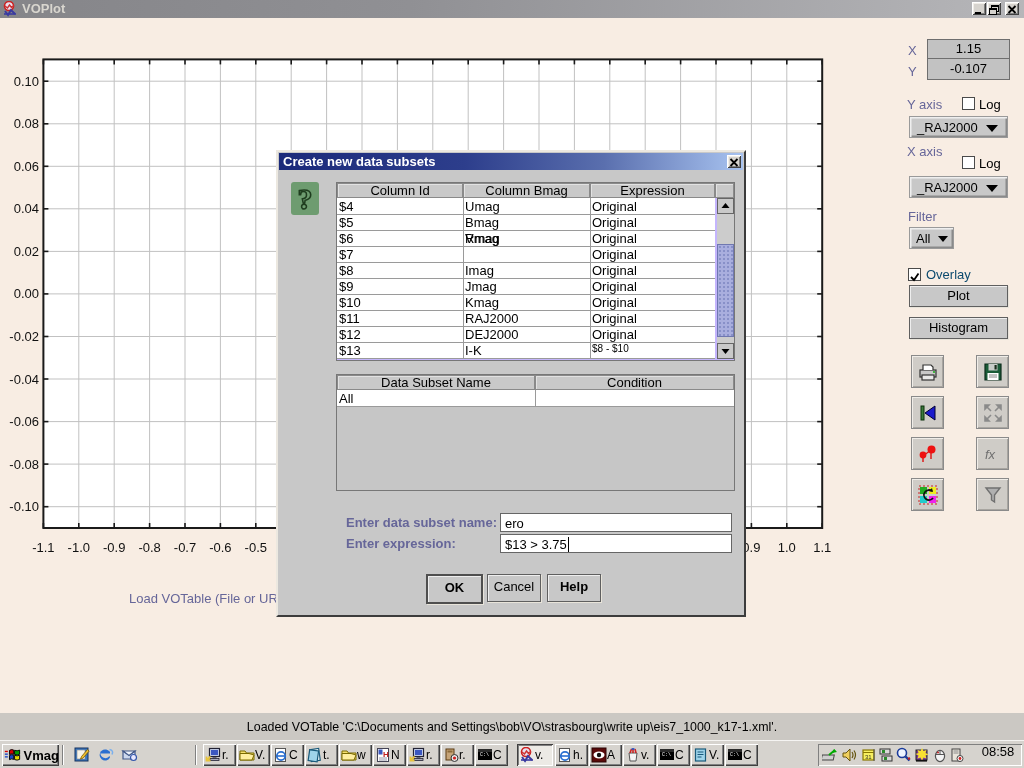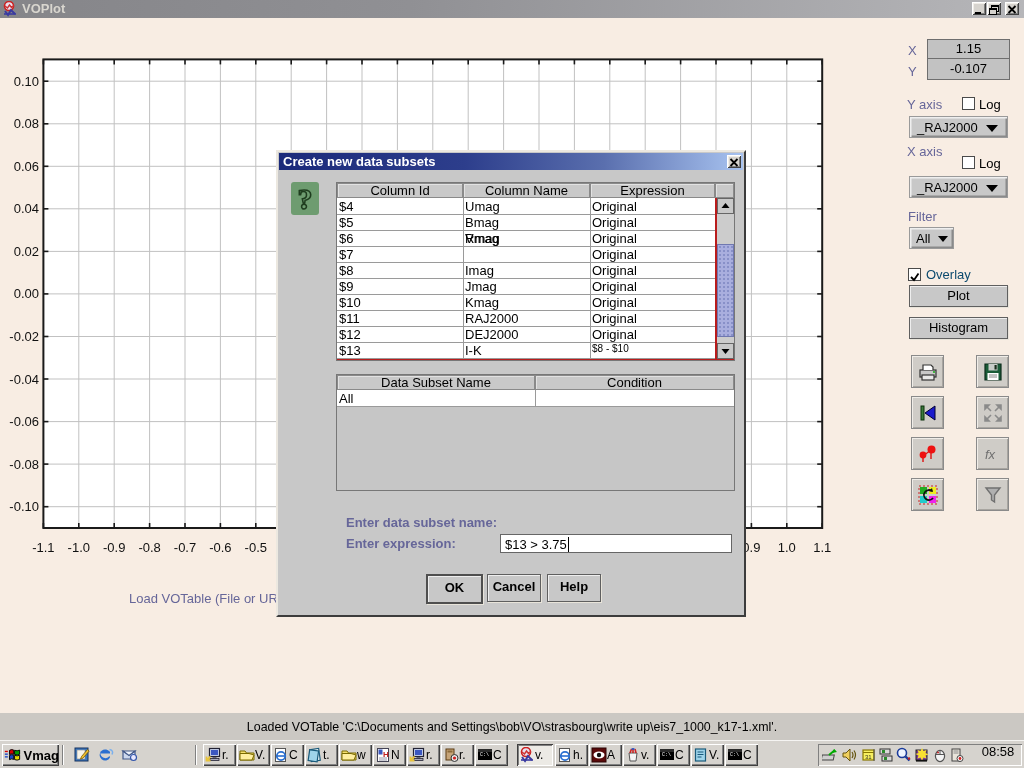--- a/index.html
+++ b/index.html
@@ -276,23 +276,23 @@
 </svg>
   </div>
 <div class="a" style="left:276px;top:150px;width:470px;height:467px;background:#c8c8c8;border-top:2px solid #ece8e0;border-left:2px solid #ece8e0;border-right:2px solid #3c3c3c;border-bottom:2px solid #3c3c3c;box-sizing:border-box">
 <div class="a" style="left:1px;top:1px;width:464px;height:17px;background:linear-gradient(90deg,#1b2a7a 0%,#2d3e8c 40%,#5a6fae 70%,#a8c3f0 100%)">
       <div class="a" style="left:4px;top:1px;font-size:13px;font-weight:bold;color:#fff">Create new data subsets</div>
     </div>
 <div class="win-btn" style="left:449px;top:3px"><svg width="14" height="13">
         <path d="M3.5 3 l7 7 M10.5 3 l-7 7" stroke="#000" stroke-width="1.8"></path>
       </svg></div>
 <div class="a" style="left:13px;top:30px;width:28px;height:33px;background:#6e9c70;border-radius:3px;text-align:center;font-family:'Liberation Serif',serif;font-size:30px;font-weight:bold;color:#6e9c70;-webkit-text-stroke:1.6px #1f3d1f;line-height:33px">?</div>
-<div class="a" style="left:58px;top:30px;width:399px;height:179px;border:1px solid #777;background:#b91c1c;box-sizing:border-box">
+<div class="a" style="left:58px;top:30px;width:399px;height:179px;border:1px solid #777;background:#c4b5fd;box-sizing:border-box">
 <div class="hdrcell" style="left:0px;top:0;width:126px;height:15px">Column Id</div>
-<div class="hdrcell" style="left:126px;top:0;width:127px;height:15px">Column Name</div>
+<div class="hdrcell" style="left:126px;top:0;width:127px;height:15px">Column Bmag</div>
 <div class="hdrcell" style="left:253px;top:0;width:125px;height:15px">Expression</div>
 <div class="hdrcell" style="left:378px;top:0;width:19px;height:15px"></div>
 <div class="a" style="left:0;top:15px;width:378px;height:161px;background:#fff"></div>
 <div class="a" style="left:2px;top:16px;width:120px;height:15px;font-size:13px;color:#000">$4</div>
 <div class="a" style="left:128px;top:16px;width:120px;height:15px;font-size:13px;color:#000">Umag</div>
 <div class="a" style="left:255px;top:16px;width:120px;height:15px;font-size:13px;color:#000">Original</div>
 <div class="a" style="left:0;top:31px;width:378px;height:1px;background:#9a9a9a"></div>
 <div class="a" style="left:2px;top:32px;width:120px;height:15px;font-size:13px;color:#000">$5</div>
 <div class="a" style="left:128px;top:32px;width:120px;height:15px;font-size:13px;color:#000">Bmag</div>
 <div class="a" style="left:255px;top:32px;width:120px;height:15px;font-size:13px;color:#000">Original</div>
@@ -343,24 +343,25 @@
 </div>
 <div class="a" style="left:58px;top:222px;width:399px;height:117px;border:1px solid #777;background:#c6c6c6;box-sizing:border-box">
 <div class="hdrcell" style="left:0;top:0;width:198px;height:15px">Data Subset Name</div>
 <div class="hdrcell" style="left:198px;top:0;width:199px;height:15px">Condition</div>
 <div class="a" style="left:0;top:15px;width:397px;height:16px;background:#fff"></div>
 <div class="a" style="left:2px;top:16px;font-size:13px;color:#000">All</div>
 <div class="a" style="left:198px;top:15px;width:1px;height:16px;background:#9a9a9a"></div>
 <div class="a" style="left:0;top:31px;width:397px;height:1px;background:#9a9a9a"></div>
 </div>
 <div class="a" style="left:68px;top:363px;font-size:13px;font-weight:bold;color:#666699">Enter data subset name:</div>
+<div class="a" style="left:222px;top:361px;width:232px;height:19px;background:#fff;border:1px solid #666;box-sizing:border-box;font-size:13px;padding:2px 0 0 4px">ero</div>
 <div class="a" style="left:68px;top:384px;font-size:13px;font-weight:bold;color:#666699">Enter expression:</div>
 <div class="a" style="left:222px;top:382px;width:232px;height:19px;background:#fff;border:1px solid #666;box-sizing:border-box;font-size:13px;padding:2px 0 0 4px">$13 &gt; 3.75<span style="border-left:1.4px solid #000;margin-left:1px">​</span></div>
 <div class="a mbtn" style="left:148px;top:422px;width:53px;height:26px;line-height:24px;font-weight:bold;border:2px solid #4f4f4f">OK</div>
-<div class="a mbtn" style="left:209px;top:422px;width:52px;height:26px;line-height:24px;font-weight:bold">Cancel</div>
+<div class="a mbtn" style="left:209px;top:422px;width:52px;height:26px;line-height:24px;font-weight:normal">Cancel</div>
 <div class="a mbtn" style="left:269px;top:422px;width:52px;height:26px;line-height:24px;font-weight:bold">Help</div>
 </div>
 <div class="a" style="left:0;top:740px;width:1024px;height:28px;background:#d6d3ce;border-top:1px solid #f5f4f2;box-sizing:border-box">
 <div class="tb-btn" style="left:2px;width:55px;font-weight:bold;font-size:13px">
       <svg width="20" height="20" viewBox="0 0 22 20">
 <g>
 <rect x="1" y="5" width="3.5" height="1.6" fill="#d40000"></rect>
           <rect x="1" y="8.2" width="3.5" height="1.6" fill="#1a46c8"></rect>
           <rect x="1" y="11.4" width="3.5" height="1.6" fill="#1a46c8"></rect>
 <path d="M6.5 4.5 Q9 2.8 11.5 4.2 L11.5 9.2 Q9 7.8 6.5 9.5 Z" fill="#d40000" stroke="#000" stroke-width="1.1"></path>

